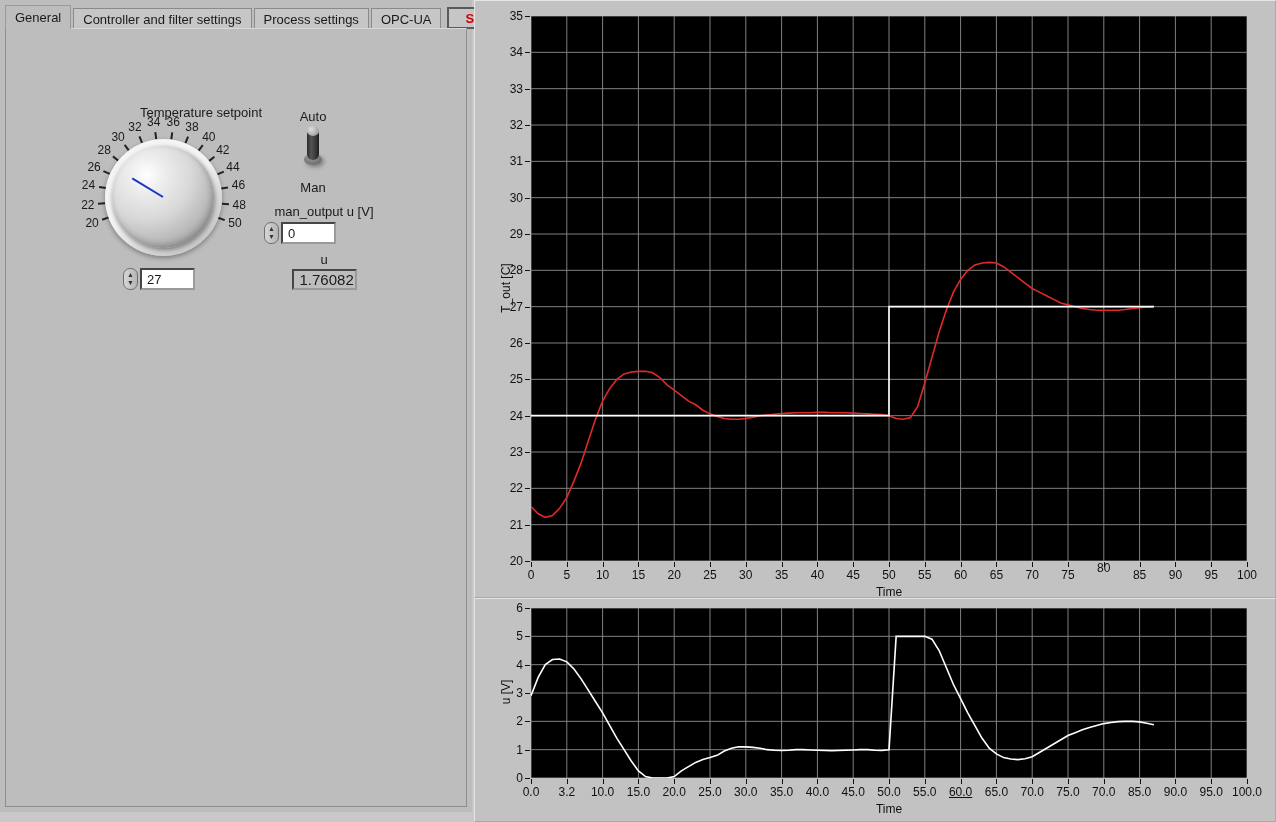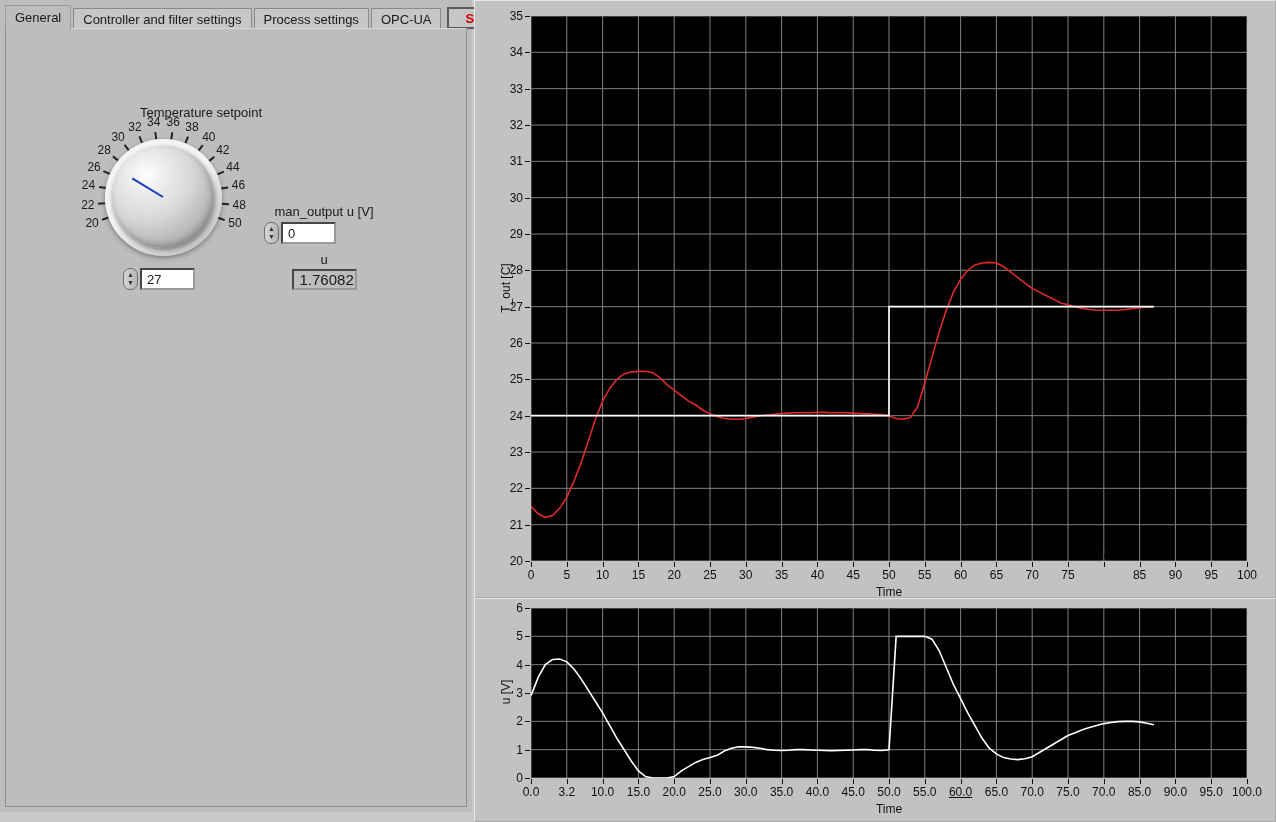--- a/index.html
+++ b/index.html
@@ -237,20 +237,29 @@
       </div>
 
       <div id="setpoint-numeric">
         <div class="spinner">
           <span>▲</span>
           <span>▼</span>
         </div>
         <div class="num-field">27</div>
       </div>
 
+      <div id="switch-group">
+        <div class="ctl-label">Auto</div>
+        <div id="switch-body">
+          <div id="switch-base"></div>
+          <div id="switch-lever"></div>
+          <div id="switch-knobtop"></div>
+        </div>
+        <div class="ctl-label">Man</div>
+      </div>
 
       <div id="man-out-group">
         <div class="ctl-label">man_output u [V]</div>
         <div id="man-out-numeric">
           <div class="spinner">
             <span>▲</span>
             <span>▼</span>
           </div>
           <div class="num-field">0</div>
         </div>
@@ -366,21 +375,21 @@
         <div class="xtick" style="left: 449.8px; top: 567px;">55</div>
         <div class="xtick-mark" style="left: 449.8px; top: 561px;"></div>
         <div class="xtick" style="left: 485.6px; top: 567px;">60</div>
         <div class="xtick-mark" style="left: 485.6px; top: 561px;"></div>
         <div class="xtick" style="left: 521.4px; top: 567px;">65</div>
         <div class="xtick-mark" style="left: 521.4px; top: 561px;"></div>
         <div class="xtick" style="left: 557.2px; top: 567px;">70</div>
         <div class="xtick-mark" style="left: 557.2px; top: 561px;"></div>
         <div class="xtick" style="left: 593px; top: 567px;">75</div>
         <div class="xtick-mark" style="left: 593px; top: 561px;"></div>
-        <div class="xtick" style="left: 628.8px; top: 548px;">80</div>
+        <div class="xtick" style="left: 628.8px; top: 560px;">80</div>
         <div class="xtick-mark" style="left: 628.8px; top: 561px;"></div>
         <div class="xtick" style="left: 664.6px; top: 567px;">85</div>
         <div class="xtick-mark" style="left: 664.6px; top: 561px;"></div>
         <div class="xtick" style="left: 700.4px; top: 567px;">90</div>
         <div class="xtick-mark" style="left: 700.4px; top: 561px;"></div>
         <div class="xtick" style="left: 736.2px; top: 567px;">95</div>
         <div class="xtick-mark" style="left: 736.2px; top: 561px;"></div>
         <div class="xtick" style="left: 772px; top: 567px;">100</div>
         <div class="xtick-mark" style="left: 772px; top: 561px;"></div>
       </div>

